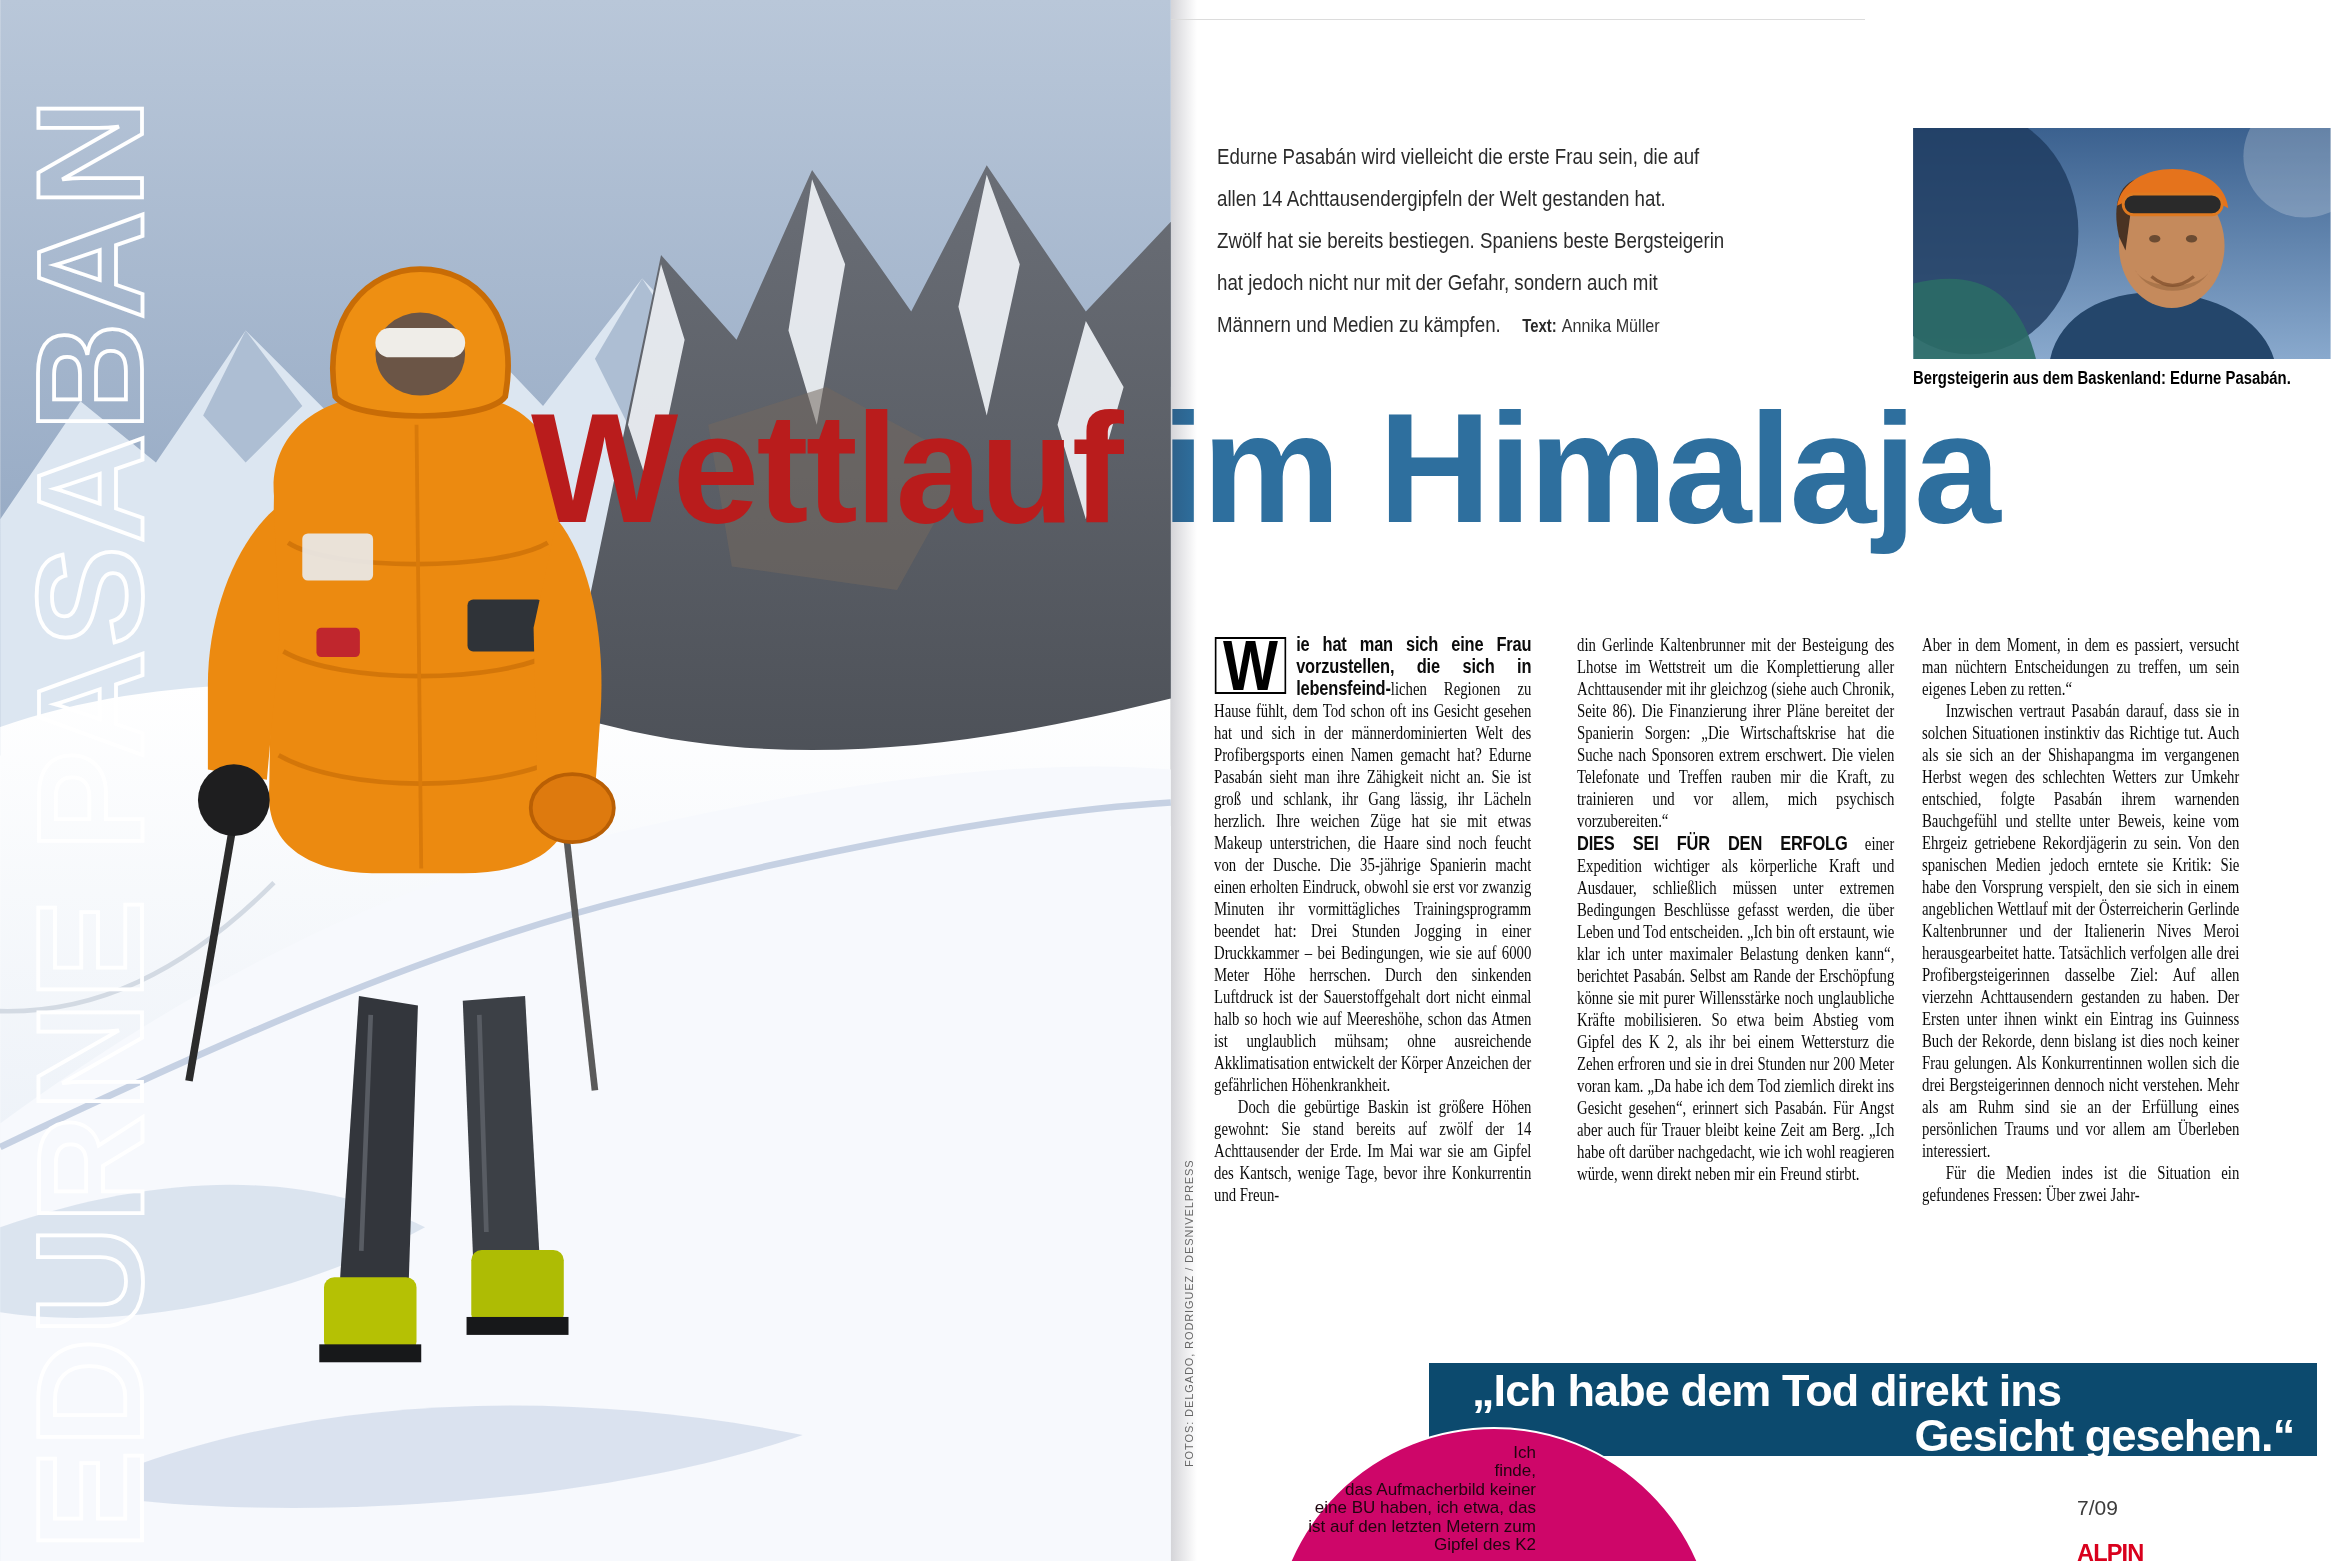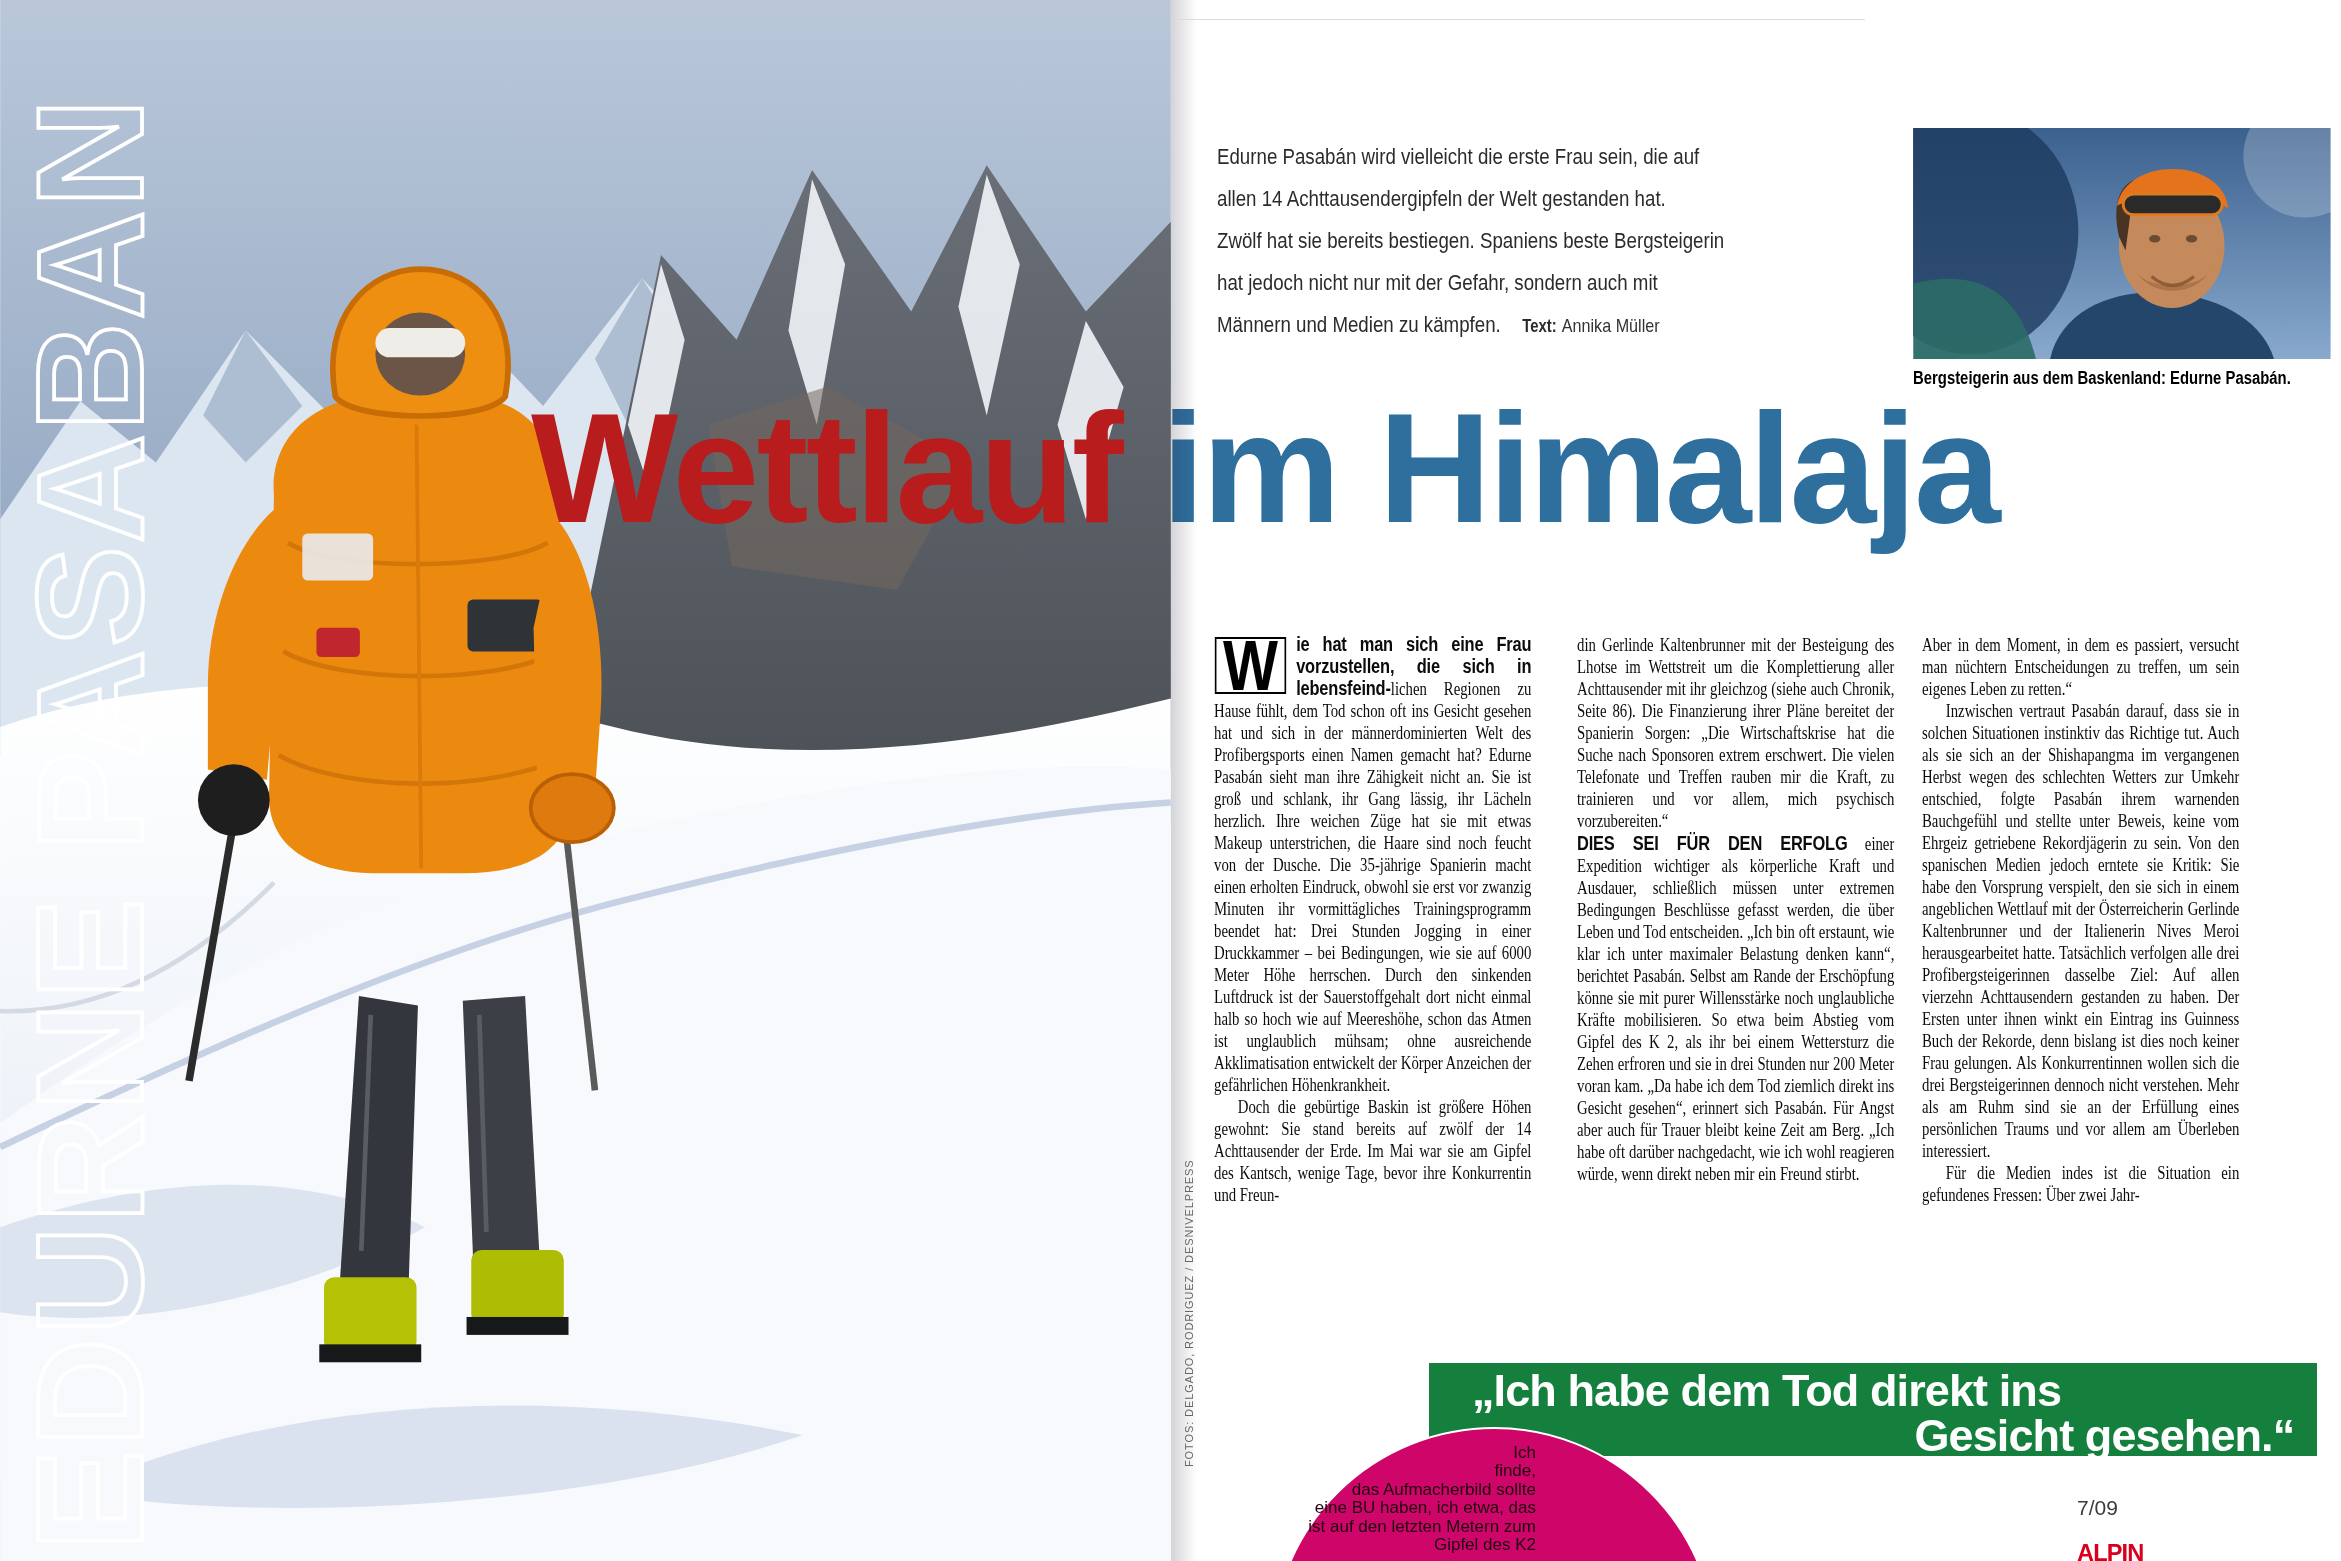--- a/index.html
+++ b/index.html
@@ -37,21 +37,21 @@
   .col p{margin:0;}
   .col p.ind{text-indent:29px;}
   .dropcap-box{float:left;width:83px;height:53px;border:2.8px solid #000;margin:2.8px 12.3px 2.8px 0.9px;
         display:flex;align-items:center;justify-content:center;overflow:hidden;
         font-family:"Liberation Sans",sans-serif;font-weight:bold;font-size:71px;line-height:1;color:#000;}
   .lead-bold,.subhead{font-family:"Liberation Sans",sans-serif;font-weight:bold;letter-spacing:-0.2px;}
   .lead-bold{font-size:20px;line-height:21px;}
   .subhead{font-size:20px;}
   .gap-top{margin-top:23.6px;}
   
-  #pullquote{position:absolute;left:1429px;top:1363px;width:888px;height:93px;background:#15803d;}
+  #pullquote{position:absolute;left:1429px;top:1363px;width:888px;height:93px;background:#0c4a6e;}
   #pullquote .pq{position:absolute;font-weight:bold;color:#fff;font-size:45px;letter-spacing:-0.9px;white-space:nowrap;}
   #pullquote .pq1{left:43px;top:1.9px;}
   #pullquote .pq2{right:22.7px;top:47px;text-align:right;}
   
   #note-circle{position:absolute;left:1271px;top:1427px;width:446px;height:446px;border-radius:50%;
         background:#CE0669;border:2.8px solid #fff;box-sizing:border-box;}
   #note-text{position:absolute;left:1272px;top:1444px;width:264px;text-align:center;
         font-size:17px;line-height:18.4px;color:#20050f;}
   #note-text .nline{display:block;text-align:right;}
   #note-text .nline.last{text-align:left;padding-left:42px;margin-top:6.6px;}
@@ -200,21 +200,21 @@
 
   <div id="pullquote">
     <div class="pq pq1">„Ich habe dem Tod direkt ins</div>
     <div class="pq pq2">Gesicht gesehen.“</div>
   </div>
 
   <div id="note-circle"></div>
   <div id="note-text">
     <span class="nline">Ich</span>
     <span class="nline">finde,</span>
-    <span class="nline">das Aufmacherbild sollte</span>
+    <span class="nline">das Aufmacherbild keiner</span>
     <span class="nline">eine BU haben, ich etwa, das</span>
     <span class="nline">ist  auf den letzten Metern zum</span>
     <span class="nline">Gipfel des K2</span>
     <span class="nline last">Danke</span>
   </div>
 
   <div id="credit">FOTOS: DELGADO, RODRIGUEZ / DESNIVELPRESS</div>
   <div id="footer">
     <span class="issue">7/09</span>
     <span class="brand">ALPIN</span>

